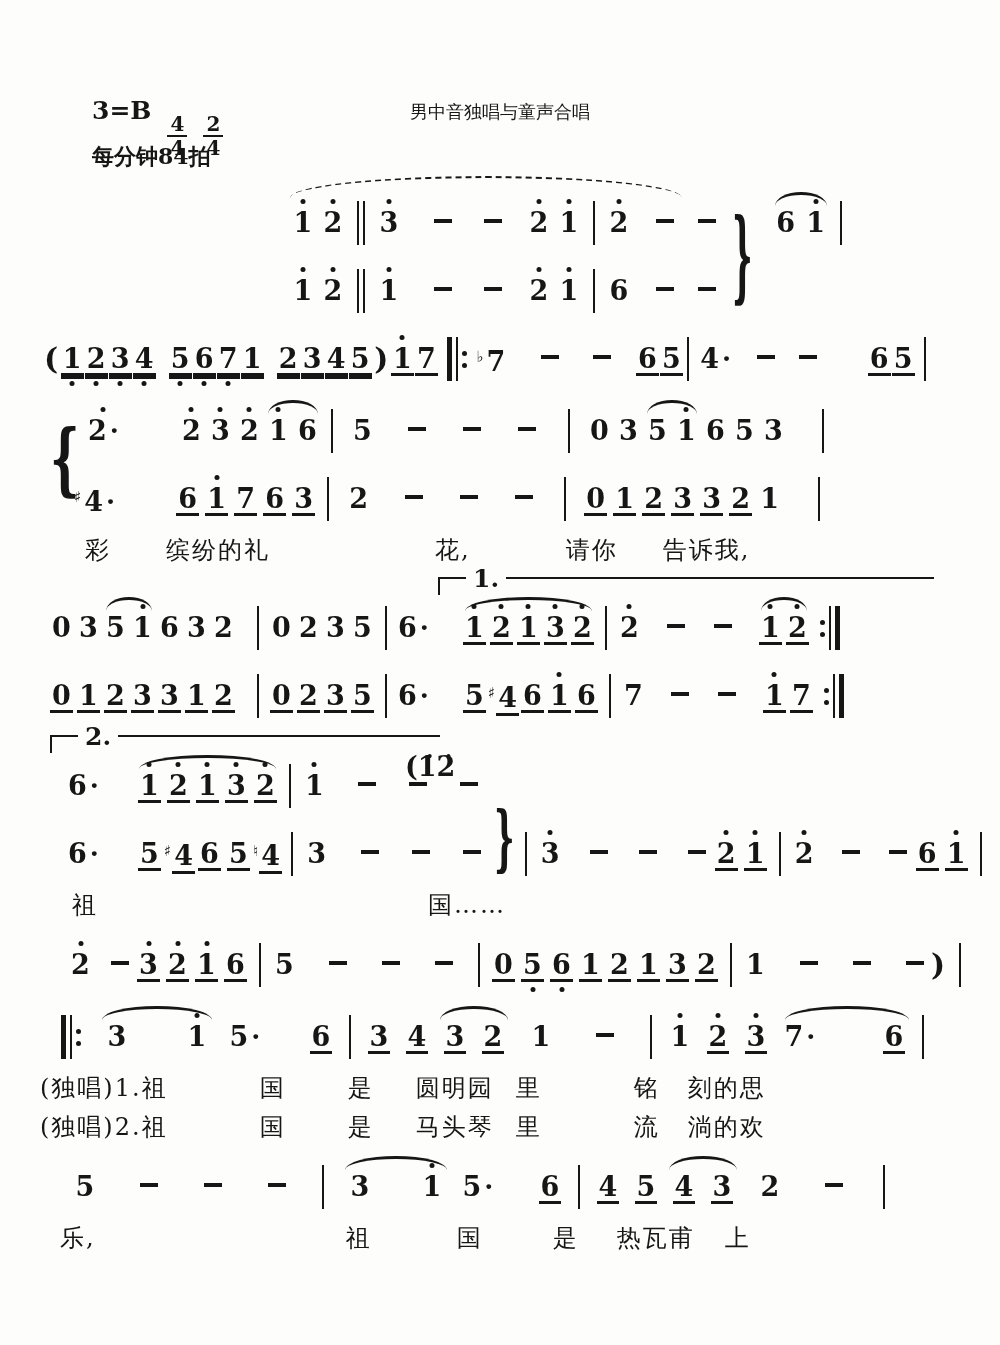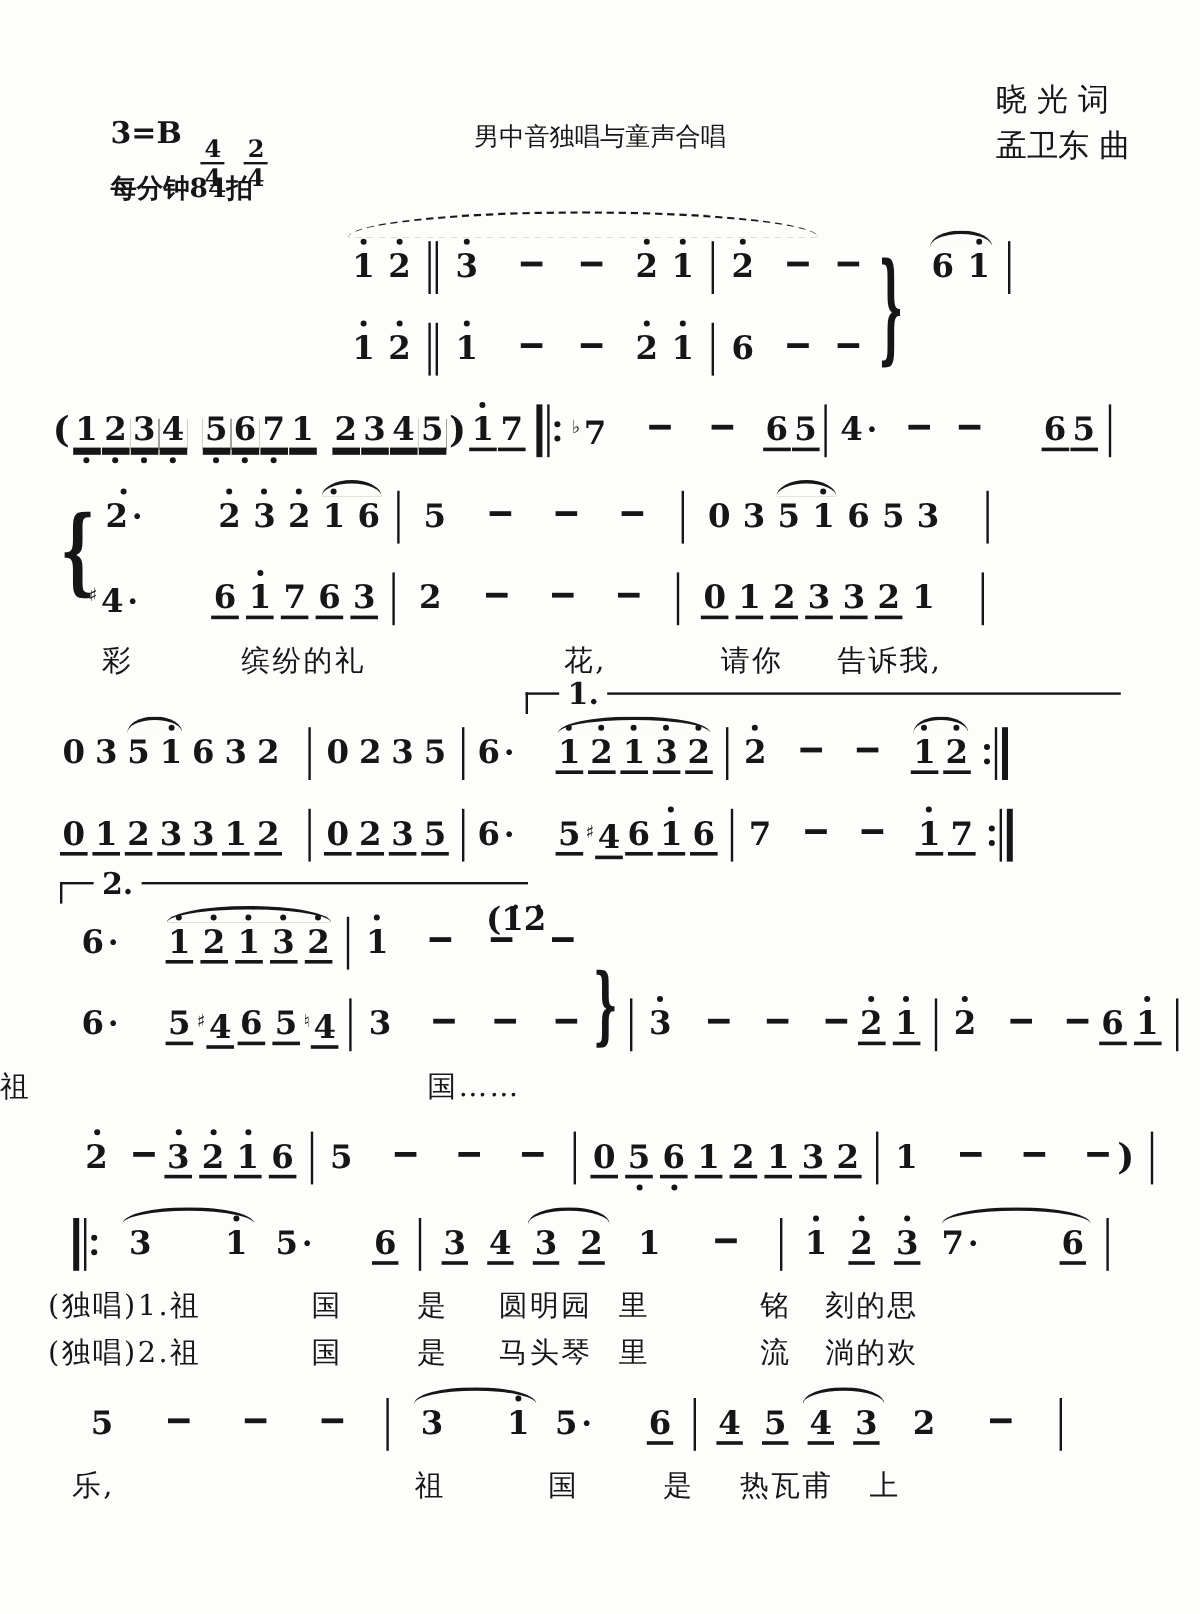--- a/index.html
+++ b/index.html
@@ -3,21 +3,21 @@
 <meta charset="utf-8">
 <style>
   html,body{margin:0;padding:0;}
   body{background:#e9e9e9;}
   #page{position:relative;width:1000px;height:1345px;margin:0 auto;background:#fdfdfb;overflow:hidden;
         font-family:"DejaVu Serif",serif;color:#161616;}
   
   #hdr{position:relative;height:172px;}
   .title{position:absolute;left:0;right:0;top:18px;text-align:center;
          font-size:46px;font-weight:700;letter-spacing:58px;padding-left:58px;}
-  .subtitle{position:absolute;left:0;right:0;top:100px;text-align:center;font-size:21px;}
+  .subtitle{position:absolute;left:0;right:0;top:100px;text-align:center;font-size:18px;}
   .credits{position:absolute;right:58px;top:66px;text-align:left;font-size:26px;line-height:1.45;}
   .keyline{position:absolute;left:92px;top:96px;font-size:25px;font-weight:700;}
   .frac{display:inline-flex;flex-direction:column;align-items:center;margin-left:16px;
         font-size:20px;font-weight:700;line-height:1.1;vertical-align:-12px;}
   .frac .ftop{border-bottom:2px solid #161616;padding:0 3px;}
   .tempo{position:absolute;left:92px;top:142px;font-size:22px;font-weight:700;}
   
   .system{position:relative;margin:2px 0 4px;}
   .row{white-space:nowrap;}
   .row.notes{padding:11px 0 13px;line-height:34px;}
@@ -55,24 +55,20 @@
             font-size:25px;font-weight:700;}
   .ovtok{font-size:27px;font-weight:700;}
   .brtext{font-weight:700;transform-origin:50% 20%;}
 </style>
 </head>
 <body>
 
 <div id="page">
   <div id="hdr">
     <div class="subtitle">男中音独唱与童声合唱</div>
-    <div class="credits">
-      <div>晓 光 词</div>
-      <div>孟卫东 曲</div>
-    </div>
     <div class="keyline">
       <span>3=B</span><span class="frac">
           <span class="ftop">4</span>
           <span>4</span>
         </span><span class="frac">
           <span class="ftop">2</span>
           <span>4</span>
         </span>
     </div>
     <div class="tempo">每分钟84拍</div>
@@ -128,21 +124,21 @@
           </span><span class="tk" style="min-width: 29px;"><span class="uw"><span class="core">6</span></span></span><span class="tk" style="min-width: 29px;"><span class="uw"><span class="core">5</span></span></span><span class="tk" style="min-width: 29px;"><span class="uw"><span class="core">3</span></span></span><span class="barw" style="margin-left: 34px;">
             <span class="bl"></span>
           </span></div>
         <div class="row notes" style="padding-left: 74px;"><span class="tk" style="min-width: 29px;"><sup class="acc">♯</sup><span class="uw"><span class="core">4</span><span class="aug">·</span></span></span><span class="tk" style="min-width: 29px; margin-left: 56px;"><span class="uw u1"><span class="core">6</span></span></span><span class="tk" style="min-width: 29px;"><span class="dotA"></span><span class="uw u1"><span class="core">1</span></span></span><span class="tk" style="min-width: 29px;"><span class="uw u1"><span class="core">7</span></span></span><span class="tk" style="min-width: 29px;"><span class="uw u1"><span class="core">6</span></span></span><span class="tk" style="min-width: 29px;"><span class="uw u1"><span class="core">3</span></span></span><span class="barw">
             <span class="bl"></span>
           </span><span class="tk" style="min-width: 29px; margin-left: 6px;"><span class="uw"><span class="core">2</span></span></span><span class="tk" style="min-width: 29px; margin-left: 26px;"><span class="uw"><span class="core dash"></span></span></span><span class="tk" style="min-width: 29px; margin-left: 26px;"><span class="uw"><span class="core dash"></span></span></span><span class="tk" style="min-width: 29px; margin-left: 26px;"><span class="uw"><span class="core dash"></span></span></span><span class="barw" style="margin-left: 26px;">
             <span class="bl"></span>
           </span><span class="tk" style="min-width: 29px; margin-left: 6px;"><span class="uw u1"><span class="core">0</span></span></span><span class="tk" style="min-width: 29px;"><span class="uw u1"><span class="core">1</span></span></span><span class="tk" style="min-width: 29px;"><span class="uw u1"><span class="core">2</span></span></span><span class="tk" style="min-width: 29px;"><span class="uw u1"><span class="core">3</span></span></span><span class="tk" style="min-width: 29px;"><span class="uw u1"><span class="core">3</span></span></span><span class="tk" style="min-width: 29px;"><span class="uw u1"><span class="core">2</span></span></span><span class="tk" style="min-width: 29px;"><span class="uw"><span class="core">1</span></span></span><span class="barw" style="margin-left: 34px;">
             <span class="bl"></span>
           </span></div>
-        <div class="row lyrics" style="padding-left: 85px;"><span class="lyr">彩</span><span class="lyr" style="margin-left: 90px;">缤纷的礼</span><span class="lyr" style="margin-left: 165px;">花,</span><span class="lyr" style="margin-left: 95px;">请你</span><span class="lyr" style="margin-left: 45px;">告诉我,</span></div>
+        <div class="row lyrics" style="padding-left: 85px;"><span class="lyr">彩</span><span class="lyr" style="margin-left: 55px;">缤纷的礼</span><span class="lyr" style="margin-left: 165px;">花,</span><span class="lyr" style="margin-left: 95px;">请你</span><span class="lyr" style="margin-left: 45px;">告诉我,</span></div>
       </div>
       <div class="system" style="padding-top: 18px;">
         <div class="ov volta" style="left: 438px; top: 0px; width: 494px; height: 16px;">
           <span class="voltalab">1.</span>
         </div>
         <div class="row notes" style="padding-left: 48px;"><span class="tk" style="min-width: 27px;"><span class="uw"><span class="core">0</span></span></span><span class="tk" style="min-width: 27px;"><span class="uw"><span class="core">3</span></span></span><span class="grp">
             <span class="arc"></span>
             <span class="tk" style="min-width: 27px;"><span class="uw"><span class="core">5</span></span></span>
             <span class="tk" style="min-width: 27px;"><span class="dotA"></span><span class="uw"><span class="core">1</span></span></span>
           </span><span class="tk" style="min-width: 27px;"><span class="uw"><span class="core">6</span></span></span><span class="tk" style="min-width: 27px;"><span class="uw"><span class="core">3</span></span></span><span class="tk" style="min-width: 27px;"><span class="uw"><span class="core">2</span></span></span><span class="barw" style="margin-left: 20px;">
@@ -202,21 +198,21 @@
           </span><span class="tk" style="min-width: 29px;"><span class="dotA"></span><span class="uw"><span class="core">1</span></span></span><span class="tk" style="min-width: 29px; margin-left: 24px;"><span class="uw"><span class="core dash"></span></span></span><span class="tk" style="min-width: 29px; margin-left: 22px;"><span class="uw"><span class="core dash"></span></span></span><span class="tk" style="min-width: 29px; margin-left: 22px;"><span class="uw"><span class="core dash"></span></span></span></div>
         <div class="row notes" style="padding-left: 66px;"><span class="tk" style="min-width: 29px;"><span class="uw"><span class="core">6</span><span class="aug">·</span></span></span><span class="sp" style="width: 34px;"></span><span class="tk" style="min-width: 29px;"><span class="uw u1"><span class="core">5</span></span></span><span class="tk" style="min-width: 29px;"><sup class="acc">♯</sup><span class="uw u1"><span class="core">4</span></span></span><span class="tk" style="min-width: 29px;"><span class="uw u1"><span class="core">6</span></span></span><span class="tk" style="min-width: 29px;"><span class="uw u1"><span class="core">5</span></span></span><span class="tk" style="min-width: 29px;"><sup class="acc">♮</sup><span class="uw u1"><span class="core">4</span></span></span><span class="barw">
             <span class="bl"></span>
           </span><span class="tk" style="min-width: 29px;"><span class="uw"><span class="core">3</span></span></span><span class="tk" style="min-width: 29px; margin-left: 24px;"><span class="uw"><span class="core dash"></span></span></span><span class="tk" style="min-width: 29px; margin-left: 22px;"><span class="uw"><span class="core dash"></span></span></span><span class="tk" style="min-width: 29px; margin-left: 22px;"><span class="uw"><span class="core dash"></span></span></span><span class="bracebig scale2" style="margin-left: 8px;">}</span><span class="barw" style="margin-left: 6px;">
             <span class="bl"></span>
           </span><span class="tk" style="min-width: 29px;"><span class="dotA"></span><span class="uw"><span class="core">3</span></span></span><span class="tk" style="min-width: 29px; margin-left: 20px;"><span class="uw"><span class="core dash"></span></span></span><span class="tk" style="min-width: 29px; margin-left: 20px;"><span class="uw"><span class="core dash"></span></span></span><span class="tk" style="min-width: 29px; margin-left: 20px;"><span class="uw"><span class="core dash"></span></span></span><span class="tk" style="min-width: 29px;"><span class="dotA"></span><span class="uw u1"><span class="core">2</span></span></span><span class="tk" style="min-width: 29px;"><span class="dotA"></span><span class="uw u1"><span class="core">1</span></span></span><span class="barw">
             <span class="bl"></span>
           </span><span class="tk" style="min-width: 29px;"><span class="dotA"></span><span class="uw"><span class="core">2</span></span></span><span class="tk" style="min-width: 29px; margin-left: 18px;"><span class="uw"><span class="core dash"></span></span></span><span class="tk" style="min-width: 29px; margin-left: 18px;"><span class="uw"><span class="core dash"></span></span></span><span class="tk" style="min-width: 29px;"><span class="uw u1"><span class="core">6</span></span></span><span class="tk" style="min-width: 29px;"><span class="dotA"></span><span class="uw u1"><span class="core">1</span></span></span><span class="barw">
             <span class="bl"></span>
           </span></div>
-        <div class="row lyrics" style=""><span class="lyr">祖</span><span class="lyr" style="margin-left: 330px;">国……</span></div>
+        <div class="row lyrics" style="padding-left: 72px;"><span class="lyr">祖</span><span class="lyr" style="margin-left: 330px;">国……</span></div>
       </div>
       <div class="system">
         <div class="row notes" style="padding-left: 66px;"><span class="tk" style="min-width: 29px;"><span class="dotA"></span><span class="uw"><span class="core">2</span></span></span><span class="tk" style="min-width: 29px; margin-left: 10px;"><span class="uw"><span class="core dash"></span></span></span><span class="tk" style="min-width: 29px;"><span class="dotA"></span><span class="uw u1"><span class="core">3</span></span></span><span class="tk" style="min-width: 29px;"><span class="dotA"></span><span class="uw u1"><span class="core">2</span></span></span><span class="tk" style="min-width: 29px;"><span class="dotA"></span><span class="uw u1"><span class="core">1</span></span></span><span class="tk" style="min-width: 29px;"><span class="uw u1"><span class="core">6</span></span></span><span class="barw">
             <span class="bl"></span>
           </span><span class="tk" style="min-width: 29px;"><span class="uw"><span class="core">5</span></span></span><span class="tk" style="min-width: 29px; margin-left: 24px;"><span class="uw"><span class="core dash"></span></span></span><span class="tk" style="min-width: 29px; margin-left: 24px;"><span class="uw"><span class="core dash"></span></span></span><span class="tk" style="min-width: 29px; margin-left: 24px;"><span class="uw"><span class="core dash"></span></span></span><span class="barw" style="margin-left: 20px;">
             <span class="bl"></span>
           </span><span class="tk" style="min-width: 29px;"><span class="uw u1"><span class="core">0</span></span></span><span class="tk" style="min-width: 29px;"><span class="dotB"></span><span class="uw u1"><span class="core">5</span></span></span><span class="tk" style="min-width: 29px;"><span class="dotB"></span><span class="uw u1"><span class="core">6</span></span></span><span class="tk" style="min-width: 29px;"><span class="uw u1"><span class="core">1</span></span></span><span class="tk" style="min-width: 29px;"><span class="uw u1"><span class="core">2</span></span></span><span class="tk" style="min-width: 29px;"><span class="uw u1"><span class="core">1</span></span></span><span class="tk" style="min-width: 29px;"><span class="uw u1"><span class="core">3</span></span></span><span class="tk" style="min-width: 29px;"><span class="uw u1"><span class="core">2</span></span></span><span class="barw">
             <span class="bl"></span>
           </span><span class="tk" style="min-width: 29px;"><span class="uw"><span class="core">1</span></span></span><span class="tk" style="min-width: 29px; margin-left: 24px;"><span class="uw"><span class="core dash"></span></span></span><span class="tk" style="min-width: 29px; margin-left: 24px;"><span class="uw"><span class="core dash"></span></span></span><span class="tk" style="min-width: 29px; margin-left: 24px;"><span class="uw"><span class="core dash"></span></span></span><span class="paren">)</span><span class="barw" style="margin-left: 12px;">
             <span class="bl"></span>

